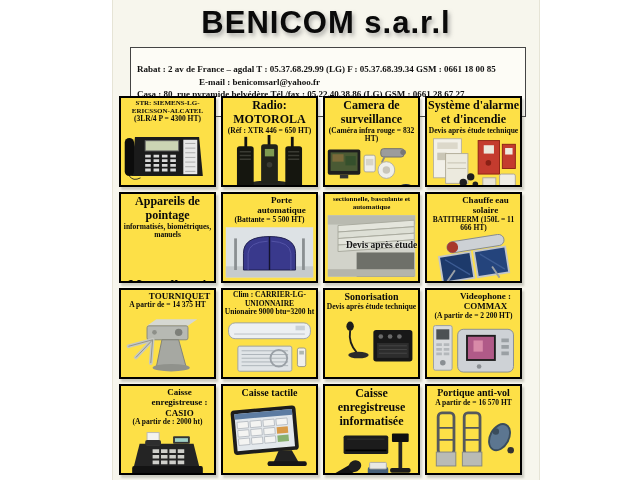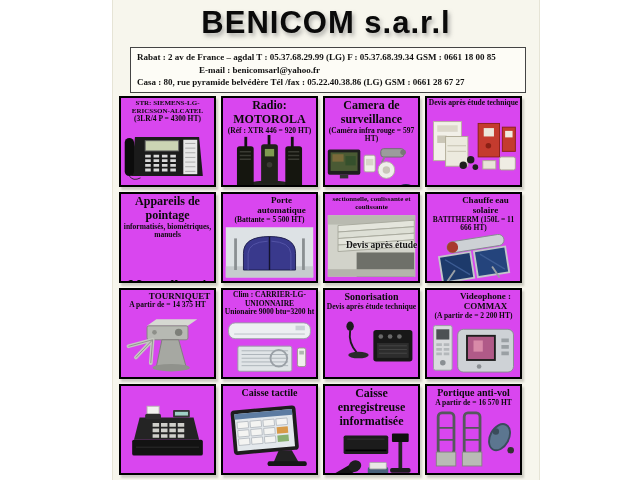--- a/index.html
+++ b/index.html
@@ -4,25 +4,25 @@
 <style>
   * { margin:0; padding:0; box-sizing:border-box; }
   html,body { width:640px; height:480px; background:#ffffff; font-family:"Liberation Serif", serif; }
   .canvas { position:relative; width:640px; height:480px; background:#ffffff; overflow:hidden;text-decoration:underline; }
   .flyer { position:absolute; left:112px; top:0; width:428px; height:480px;
            background:#f7f6ed; border-left:1px solid #e6e4d6; border-right:1px solid #e6e4d6; }
   .title { margin-top:5px; text-align:center; font-family:"Liberation Sans", sans-serif;
            font-weight:bold; font-size:31px; letter-spacing:1px; color:#0a0a0a;
            text-shadow:2px 3px 4px rgba(110,110,110,0.55); }
   .contact { position:absolute; left:17px; top:47px; width:396px; border:1px solid #444;
-             background:#fdfcf6; font-size:9px; font-weight:bold; line-height:1.4; padding:3px 6px; color:#111; }
+             background:#fdfcf6; font-size:9px; font-weight:bold; line-height:1.4; padding:15px 6px; color:#111; }
   .contact .l2 { padding-left:62px; }
   .grid { position:absolute; left:6px; top:96px; display:grid;
           grid-template-columns:repeat(4, 97px); grid-auto-rows:91px; column-gap:5px; row-gap:5px; }
-  .cell { border:2px solid #000; background:#d946ef; display:flex; flex-direction:column;
+  .cell { border:2px solid #000; background:#fde047; display:flex; flex-direction:column;
           overflow:hidden; box-shadow:2px 3px 2px rgba(110,110,95,0.3); }
   .cell-title { text-align:center; padding-top:1px; line-height:1.15; color:#0a0a0a; }
   .t1 { font-size:12px; font-weight:bold; }
   .t1.lg { font-size:10px;text-align:center; }
   .t1.md { font-size:9px;margin-left:24px; }
   .t2 { font-size:7.5px; font-weight:bold; }
   .t3 { font-size:14px; font-weight:bold;margin-top:38px; }
   .cell-art { flex:1; position:relative; }
   .cell-art svg { width:100%; height:100%; display:block; }
   .overlay-text { position:absolute; left:3px; top:42%; font-size:9.5px; font-weight:bold; color:#111;
@@ -58,42 +58,42 @@
             <path d="M69 19h11M69 24h11M69 29h11M69 34h11M69 39h11M69 44h11M69 49h11" stroke="#a8a8a8" stroke-width="1"></path>
             <rect x="4" y="13" width="10" height="41" rx="5" fill="#0c0c0c"></rect>
             <path d="M9 54 q4 6 12 2" stroke="#222" fill="none"></path>
           </svg>
         </div>
       </div>
 
       <div class="cell">
         <div class="cell-title">
           <div class="t1">Radio: MOTOROLA</div>
-          <div class="t2">(Réf : XTR 446 = 920 HT)</div>
+          <div class="t2">(Réf : XTR 446 = 650 HT)</div>
         </div>
         <div class="cell-art">
           <svg viewBox="0 0 100 62">
             <ellipse cx="50" cy="55" rx="27" ry="6" fill="#23241f"></ellipse>
             <rect x="23" y="2" width="3" height="12" fill="#111"></rect>
             <rect x="48" y="0" width="3" height="12" fill="#111"></rect>
             <rect x="73" y="2" width="3" height="12" fill="#111"></rect>
             <rect x="15" y="12" width="18" height="44" rx="3" fill="#15160f"></rect>
             <rect x="67" y="12" width="18" height="44" rx="3" fill="#15160f"></rect>
             <path d="M18 18h12M18 22h12M18 26h12M70 18h12M70 22h12M70 26h12" stroke="#3a3b33" stroke-width="1.5"></path>
             <rect x="41" y="10" width="18" height="42" rx="3" fill="#20221a"></rect>
             <rect x="45" y="15" width="10" height="8" fill="#7e9a50"></rect>
             <circle cx="50" cy="32" r="3" fill="#3a3b33"></circle>
           </svg>
         </div>
       </div>
 
       <div class="cell">
         <div class="cell-title">
           <div class="t1">Camera de surveillance</div>
-          <div class="t2">(Caméra infra rouge = 597 HT)</div>
+          <div class="t2">(Caméra infra rouge = 832 HT)</div>
         </div>
         <div class="cell-art">
           <svg viewBox="0 0 100 62">
             <rect x="3" y="6" width="35" height="27" rx="2" fill="#1e1e1e"></rect>
             <rect x="6" y="9" width="29" height="20" fill="#4a5a34"></rect>
             <rect x="8" y="11" width="12" height="8" fill="#7a6a3a"></rect>
             <rect x="22" y="13" width="11" height="10" fill="#35502c"></rect>
             <rect x="16" y="33" width="9" height="4" fill="#333"></rect>
             <rect x="42" y="12" width="12" height="18" rx="2" fill="#f0efe8" stroke="#a8a59a"></rect>
             <rect x="44" y="16" width="8" height="7" fill="#d8d5c8"></rect>
@@ -106,20 +106,21 @@
             <circle cx="54" cy="50" r="2.5" fill="#555"></circle>
             <path d="M7 48h24" stroke="#3c3c3c" stroke-width="2"></path>
             <path d="M76 52 a11 9 0 0 1 22 0 Z" fill="#1c2b4a"></path>
             <circle cx="87" cy="48" r="4" fill="#0d1626"></circle>
           </svg>
         </div>
       </div>
 
       <div class="cell">
         <div class="cell-title">
+          <div class="t1">Système d'alarme et d'incendie</div>
           <div class="t2">Devis après étude technique</div>
         </div>
         <div class="cell-art">
           <svg viewBox="0 0 100 62">
             <rect x="7" y="4" width="30" height="42" fill="#f2f0e8" stroke="#b8b29e"></rect>
             <rect x="11" y="8" width="22" height="7" fill="#dcd8ca"></rect>
             <rect x="11" y="19" width="10" height="8" fill="#cac6b6"></rect>
             <rect x="20" y="20" width="24" height="32" fill="#eceade" stroke="#b0aa96"></rect>
             <path d="M22 30h20M22 36h20" stroke="#c4bfae"></path>
             <circle cx="47" cy="45" r="4" fill="#1e1e1e"></circle>
@@ -167,21 +168,21 @@
             <rect x="85" y="14" width="3" height="34" fill="#8a8f92"></rect>
             <path d="M22 48 V30 Q22 12 50 12 Q78 12 78 30 V48 Z" fill="#39398c" stroke="#1c1c4a"></path>
             <path d="M50 12 V48" stroke="#14142f" stroke-width="1.5"></path>
             <path d="M27 48 V30 Q28 18 48 17 M73 48 V30 Q72 18 52 17" stroke="#5555a8" fill="none"></path>
           </svg>
         </div>
       </div>
 
       <div class="cell">
         <div class="cell-title">
-          <div class="t1" style="font-size:7px">sectionnelle, coulissante et coulissante</div>
+          <div class="t1" style="font-size:7px">sectionnelle, basculante et automatique</div>
         </div>
         <div class="cell-art">
           <svg viewBox="0 0 100 70">
             <rect x="3" y="2" width="94" height="66" fill="#d2d3ca"></rect>
             <rect x="3" y="2" width="94" height="10" fill="#b9bab0"></rect>
             <g transform="skewY(-4)">
               <rect x="14" y="14" width="82" height="7" fill="#e4e5dc" stroke="#a8a99e"></rect>
               <rect x="14" y="21" width="82" height="7" fill="#dddfd5" stroke="#a8a99e"></rect>
               <rect x="14" y="28" width="82" height="7" fill="#e4e5dc" stroke="#a8a99e"></rect>
               <rect x="14" y="35" width="82" height="7" fill="#dddfd5" stroke="#a8a99e"></rect>
@@ -285,20 +286,24 @@
             <rect x="42" y="16" width="32" height="28" fill="#1e1e1e"></rect>
             <rect x="44" y="18" width="28" height="24" fill="#b05a88"></rect>
             <rect x="50" y="22" width="10" height="12" fill="#d88aa8"></rect>
             <path fill="#9aa0a4" d="M80 20h8v4h-8zM80 27h8v4h-8zM80 34h8v4h-8z"></path>
             <circle cx="56" cy="50" r="2.5" fill="#8a8f93"></circle>
           </svg>
         </div>
       </div>
 
       <div class="cell">
+        <div class="cell-title">
+          <div class="t1 md">Caisse enregistreuse : CASIO</div>
+          <div class="t2">(A partir de : 2000 ht)</div>
+        </div>
         <div class="cell-art">
           <svg viewBox="0 0 100 62">
             <rect x="12" y="42" width="76" height="17" rx="2" fill="#131313"></rect>
             <path d="M16 50 H84" stroke="#2e2e2e"></path>
             <path d="M20 18 L78 18 L84 42 L14 42 Z" fill="#242424"></path>
             <rect x="28" y="6" width="13" height="13" fill="#f3f3f0" stroke="#b8b8b2"></rect>
             <rect x="26" y="14" width="17" height="6" rx="2" fill="#2e2e2e"></rect>
             <rect x="56" y="10" width="18" height="8" rx="1" fill="#343434"></rect>
             <rect x="58" y="12" width="14" height="4" fill="#9fd0c6"></rect>
             <path fill="#cfcfca" d="M34 24h7v4h-7zM43 24h7v4h-7zM52 24h7v4h-7zM61 24h7v4h-7zM34 30h7v4h-7zM43 30h7v4h-7zM52 30h7v4h-7zM61 30h7v4h-7zM34 36h7v4h-7zM43 36h7v4h-7zM52 36h7v4h-7zM61 36h7v4h-7z"></path>

